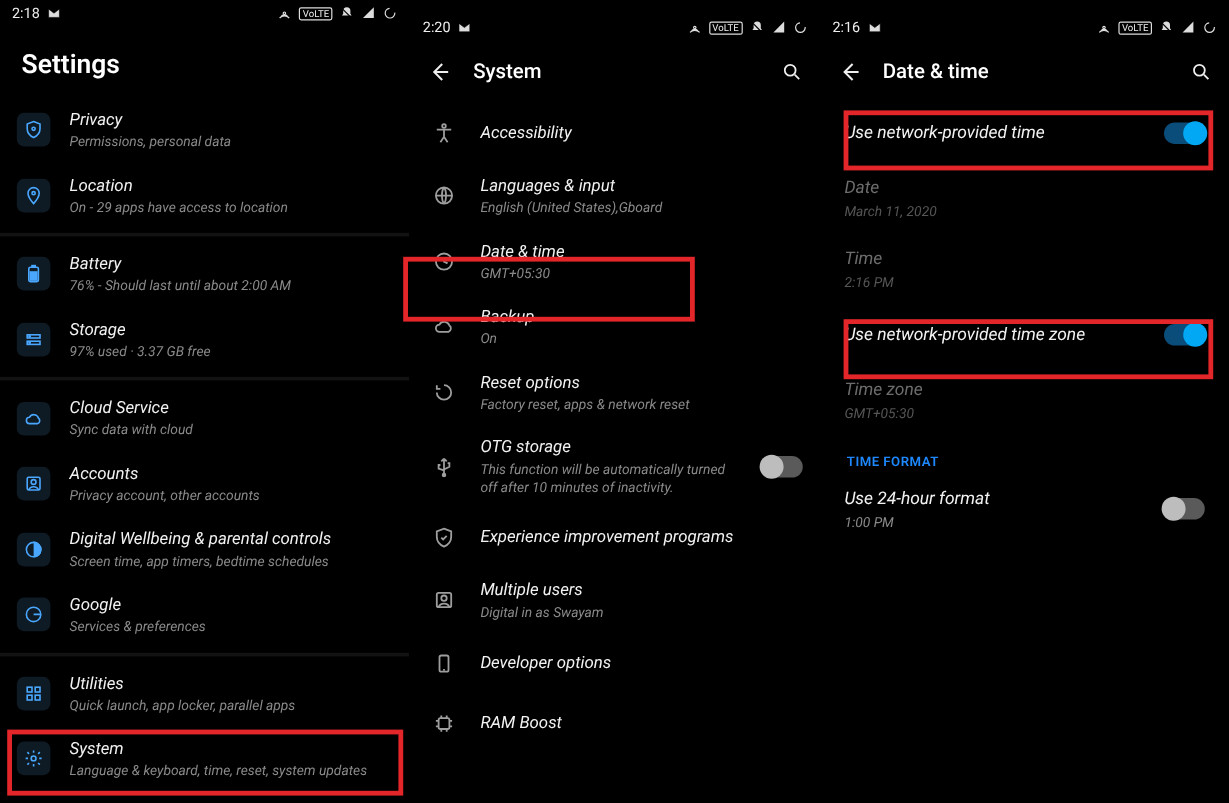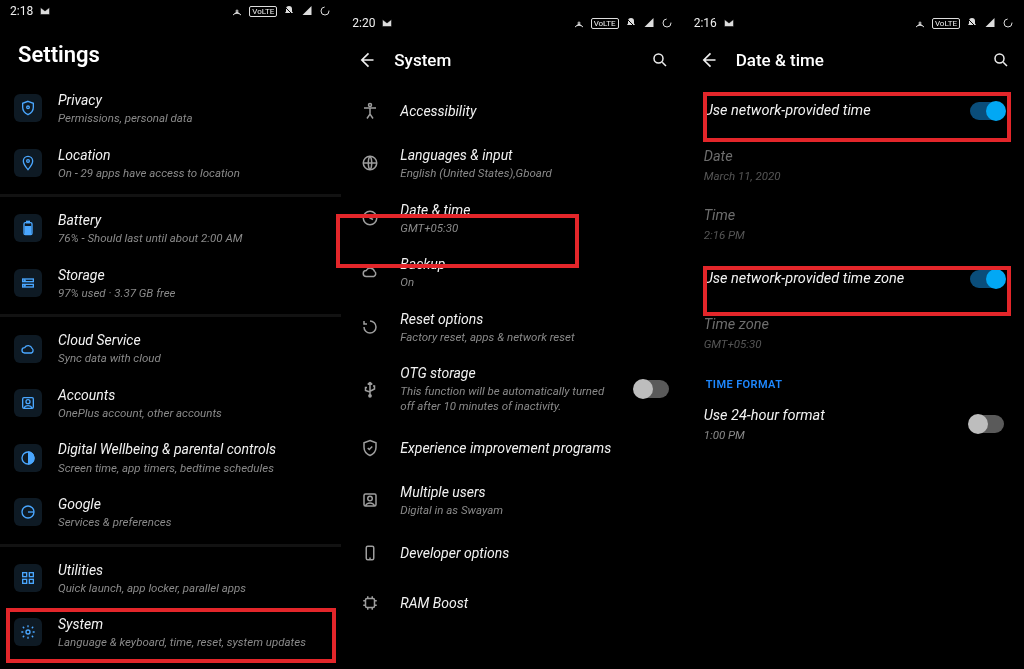--- a/index.html
+++ b/index.html
@@ -225,21 +225,21 @@
     <div class="row">
       <div class="iconbox">
           <svg width="16" height="16" viewBox="0 0 24 24" fill="none" stroke="currentColor" stroke-width="2">
             <rect x="4" y="4" width="16" height="16" rx="2"></rect>
             <circle cx="12" cy="10" r="3"></circle>
             <path d="M6 20c1-3 4-4 6-4s5 1 6 4"></path>
           </svg>
         </div>
       <div class="texts">
           <div class="primary">Accounts</div>
-          <div class="secondary">OnePlus account, other accounts</div>
+          <div class="secondary">Privacy account, other accounts</div>
         </div>
     </div>
     <div class="row">
       <div class="iconbox">
           <svg width="16" height="16" viewBox="0 0 24 24" fill="none" stroke="currentColor" stroke-width="2">
             <circle cx="12" cy="12" r="9"></circle>
             <path d="M12 3a9 9 0 010 18" fill="currentColor"></path>
           </svg>
         </div>
       <div class="texts">

